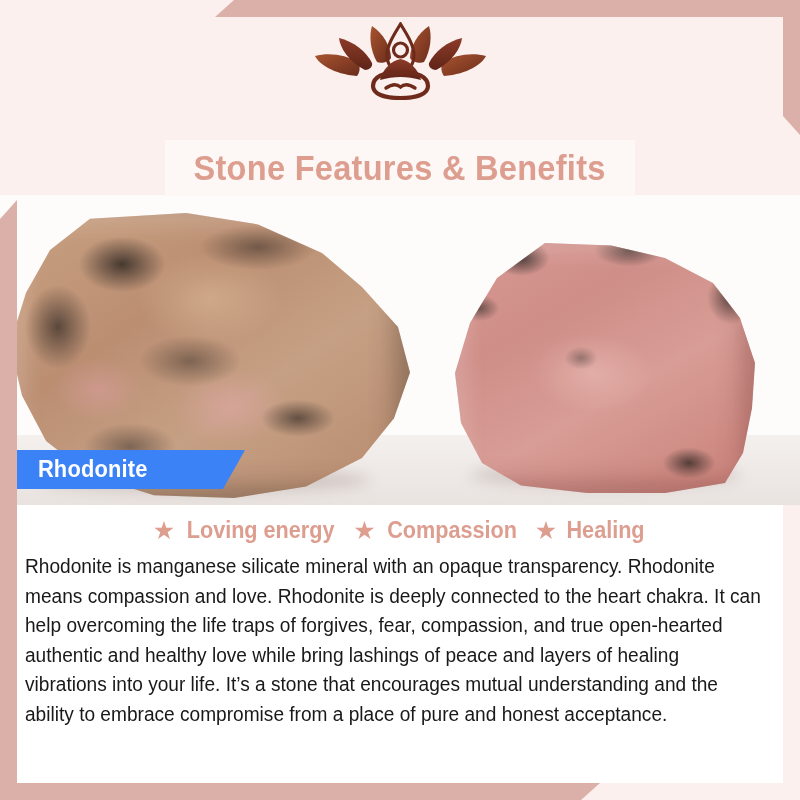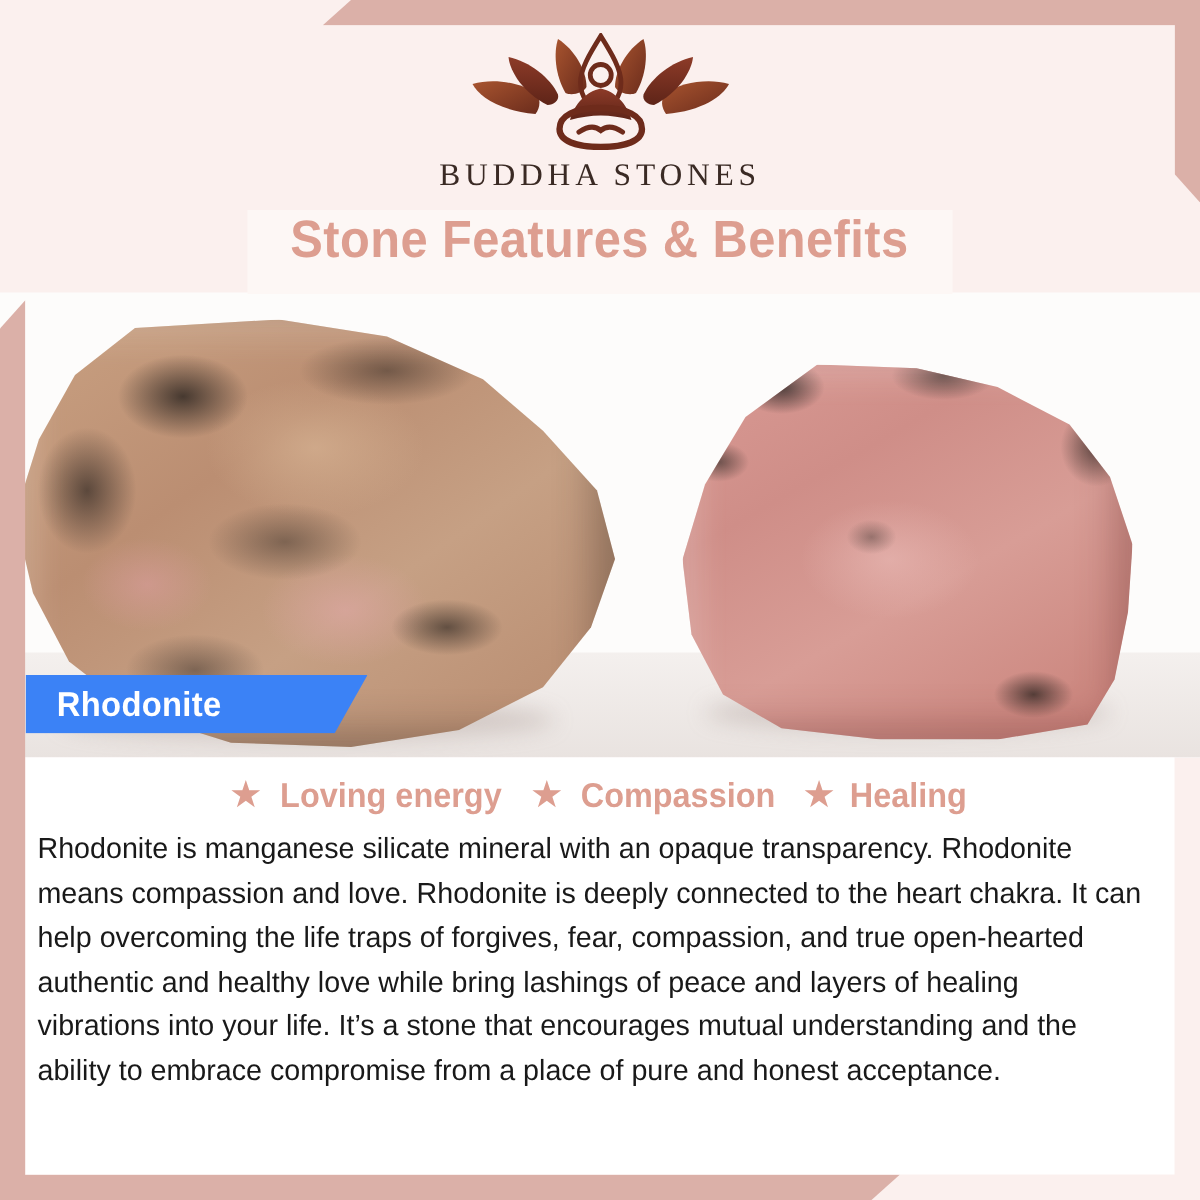--- a/index.html
+++ b/index.html
@@ -44,21 +44,21 @@
     font-family:"Liberation Serif", serif;
     font-size:21px;letter-spacing:3.2px;
     color:#3a2a24;font-weight:400;
   }
 
   
   .title-band{
     position:absolute;top:140px;left:165px;
     width:470px;height:56px;
     background:#fdf7f5;
-    display:flex;align-items:flex-start;justify-content:center;
+    display:flex;align-items:center;justify-content:center;
     z-index:6;
   }
   .title-text{
     font-size:35px;font-weight:bold;
     color:#dd9e90;
     font-family:"Liberation Sans", sans-serif;
     font-stretch:condensed;
     transform:scaleX(.93);
     letter-spacing:.3px;
     white-space:nowrap;
@@ -196,21 +196,20 @@
 
     <path d="M87.5 2 C80 14 74 24 74 33 C74 43 80 50 87.5 50 C95 50 101 43 101 33 C101 24 95 14 87.5 2 Z" fill="none" stroke="#6e2b1b" stroke-width="3.2"></path>
 
     <circle cx="87.5" cy="28" r="7" fill="none" stroke="#6e2b1b" stroke-width="3.2"></circle>
 
     <path d="M87.5 37 C78 39 70 47 67 58 C74 56 81 55 87.5 55 C94 55 101 56 108 58 C105 47 97 39 87.5 37 Z" fill="url(#pl)"></path>
 
     <path d="M60 64 C60 55 70 50 87.5 50 C105 50 115 55 115 64 C115 72 104 76 87.5 76 C71 76 60 72 60 64 Z" fill="none" stroke="#6e2b1b" stroke-width="4.2"></path>
     <path d="M73 66 C79 62 84 62 87.5 65 C91 62 96 62 102 66" fill="none" stroke="#6e2b1b" stroke-width="3.4" stroke-linecap="round"></path>
   </svg>
-  <div class="brand-name">BUDDHA STONES</div>
 </div>
 
 <div class="title-band">
   <div class="title-text">Stone Features &amp; Benefits</div>
 </div>
 
 <div class="photo">
   <div class="photo-surface"></div>
   <div class="stone-shadow shadow-left"></div>
   <div class="stone-shadow shadow-right"></div>

